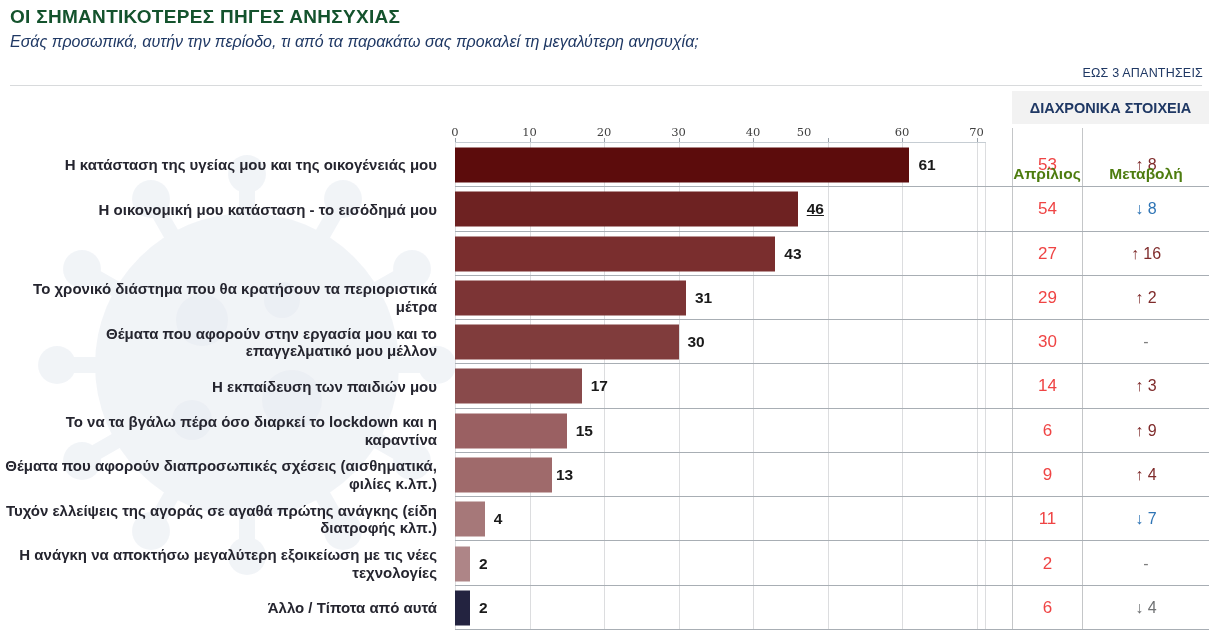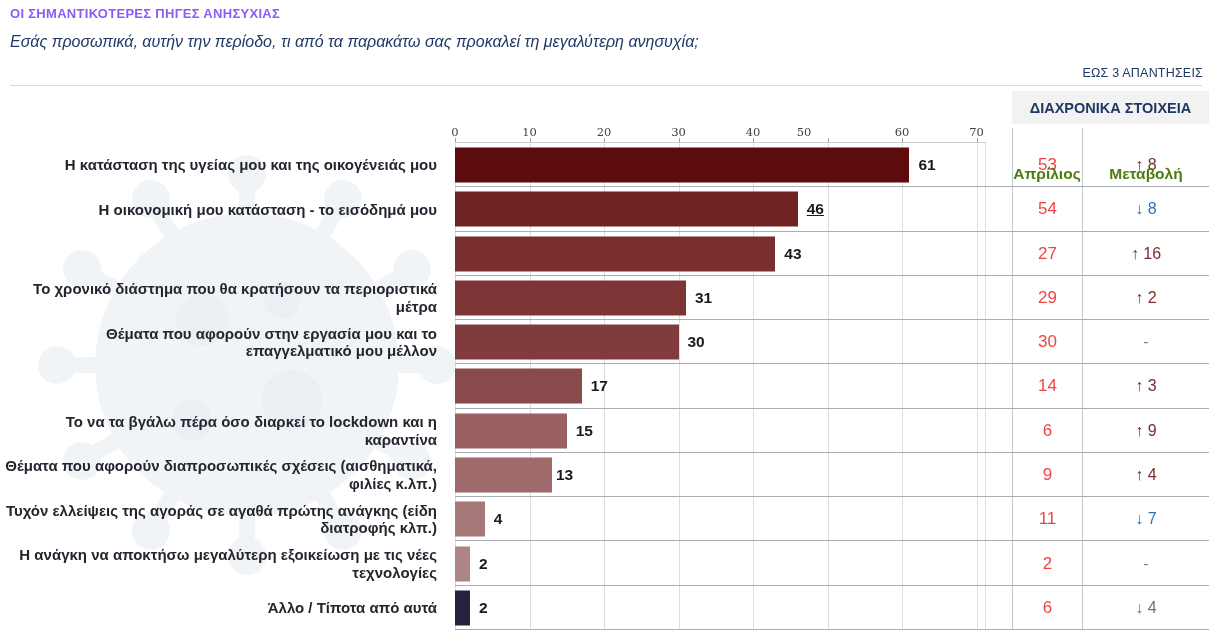--- a/index.html
+++ b/index.html
@@ -2,21 +2,21 @@
 <html><head>
 <meta charset="utf-8">
 <style>
   html,body{margin:0;padding:0;}
   body{
     width:1209px;height:632px;position:relative;overflow:hidden;
     background:#ffffff;font-family:"Liberation Sans",sans-serif;
   }
   .abs{position:absolute;}
   
-  #page-title{left:10px;top:6px;font-size:13px;font-weight:bold;color:#8b5cf6;letter-spacing:.3px;}
+  #page-title{left:10px;top:6px;font-size:19px;font-weight:bold;color:#14532d;letter-spacing:.3px;}
   #page-subtitle{left:10px;top:33px;font-size:16px;font-style:italic;color:#1F3864;}
   #answers-note{right:6px;top:66px;font-size:12.5px;color:#1F3864;letter-spacing:.2px;}
   #top-rule{left:10px;top:85px;width:1192px;border-top:1px solid #D8DADC;height:0;}
   
   #virus{left:12px;top:70px;opacity:.6;z-index:0;}
   
   #group-header-box{left:1012px;top:91px;width:197px;height:33px;background:#F2F2F2;
     display:flex;align-items:center;justify-content:center;
     font-size:14.5px;font-weight:bold;color:#1F3864;z-index:2;}
   .col-head{top:127px;height:20px;display:flex;align-items:center;justify-content:center;
@@ -157,20 +157,21 @@
       <div class="cell-change" style="color: rgb(127, 43, 43);">↑ 2</div>
     </div>
     <div class="row">
       <div class="row-label">Θέματα που αφορούν στην εργασία μου και το επαγγελματικό μου μέλλον</div>
       <div class="bar" style="width: 223.5px; background: rgb(128, 60, 60);"></div>
       <div class="bar-value" style="left: 687.5px;">30</div>
       <div class="cell-april">30</div>
       <div class="cell-change" style="color: rgb(127, 127, 127);">-</div>
     </div>
     <div class="row">
+      <div class="row-label">Η εκπαίδευση των παιδιών μου</div>
       <div class="bar" style="width: 126.65px; background: rgb(137, 74, 75);"></div>
       <div class="bar-value" style="left: 590.65px;">17</div>
       <div class="cell-april">14</div>
       <div class="cell-change" style="color: rgb(127, 43, 43);">↑ 3</div>
     </div>
     <div class="row">
       <div class="row-label">Το να τα βγάλω πέρα όσο διαρκεί το lockdown και η καραντίνα</div>
       <div class="bar" style="width: 111.75px; background: rgb(154, 96, 98);"></div>
       <div class="bar-value" style="left: 575.75px;">15</div>
       <div class="cell-april">6</div>

